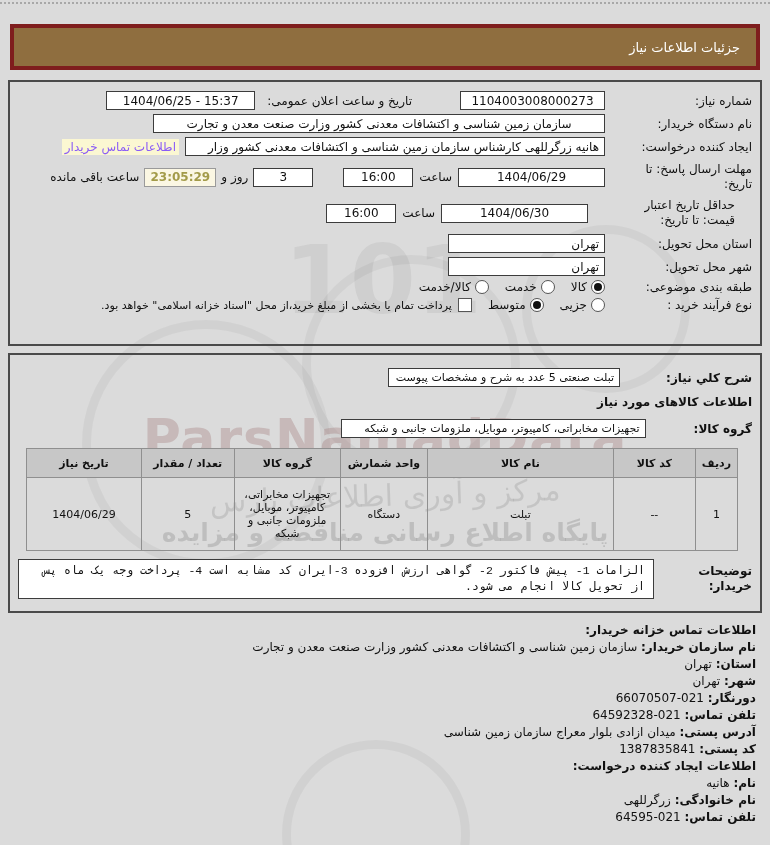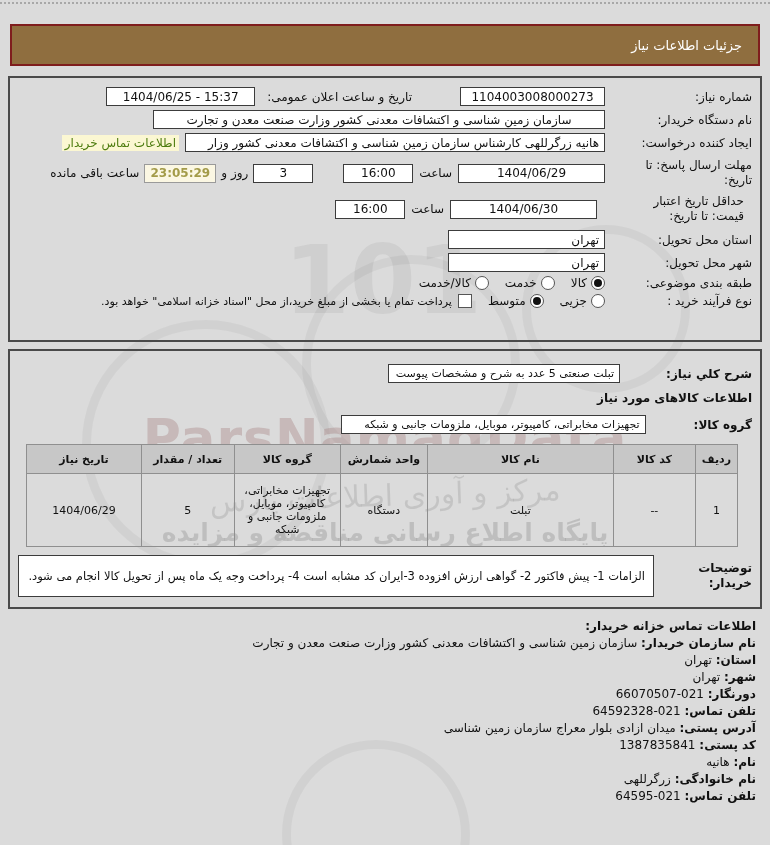--- a/index.html
+++ b/index.html
@@ -11,48 +11,48 @@
   .wm{position:absolute;z-index:1;pointer-events:none;white-space:nowrap;}
   .wm-circle{border-radius:50%;border:9px solid rgba(0,0,0,0.045);}
   .wm-brand{top:408px;left:0;width:770px;text-align:center;font-size:52px;font-weight:bold;
             color:rgba(165,130,130,0.38);letter-spacing:1px;}
   .wm-digits{top:225px;right:288px;font-size:95px;font-weight:bold;color:rgba(0,0,0,0.055);}
   .wm-line1{top:478px;left:0;width:770px;text-align:center;font-size:30px;color:rgba(0,0,0,0.10);transform:rotate(-2deg);}
   .wm-line2{top:518px;left:0;width:770px;text-align:center;font-size:25px;font-weight:bold;color:rgba(0,0,0,0.13);}
   .wm-phone{top:556px;left:0;width:770px;text-align:center;font-size:30px;color:rgba(0,0,0,0.10);letter-spacing:4px;}
 
   .topdots{border-top:2px dotted #a8a8a8;height:0;margin:2px 0 0 0;}
-  .titlebar{margin:20px 10px 0 10px;height:38px;background:#8f6e3f;border:2px solid #7f1d1d;
+  .titlebar{margin:20px 10px 0 10px;height:38px;background:#8f6e3f;border:4px solid #7f1d1d;
             color:#fff;display:flex;align-items:center;justify-content:flex-start;
             padding:0 16px;font-size:13px;}
   .bigbox{margin:10px 8px 0 8px;border:2px solid #4a4a4a;padding:5px 8px;}
   .row{display:flex;align-items:center;margin:4px 0;}
   .lbl{width:124px;flex:none;padding-left:23px;}
   .lbl2{line-height:15px;}
   .blbl{font-weight:bold;margin-left:40px;}
   .ibox{background:#fff;border:1px solid #3c3c3c;height:19px;display:flex;align-items:center;
         padding:0 5px;box-sizing:border-box;overflow:hidden;white-space:nowrap;}
   .center{justify-content:center;}
   .num{direction:ltr;unicode-bidi:isolate;}
-  .link{color:#4d7c0f;background:#fbf7d2;padding:1px 3px;cursor:pointer;}
+  .link{color:#8b5cf6;background:#fbf7d2;padding:1px 3px;cursor:pointer;}
   .cd{background:#fbf7e3;border:1px solid #9a9a9a;color:#a39b49;font-weight:bold;}
   .radio{width:12px;height:12px;border-radius:50%;border:1px solid #555;background:#fff;
          display:inline-block;flex:none;margin-left:4px;position:relative;}
   .radio.checked::after{content:"";position:absolute;inset:2px;border-radius:50%;background:#111;}
   .chk{width:12px;height:12px;border:1px solid #555;background:#fff;display:inline-block;flex:none;margin-left:6px;}
   .optlbl{margin-left:16px;}
   .heading{font-weight:bold;margin:8px 0 6px 0;}
   table{border-collapse:collapse;margin:10px 14px 8px 14px;width:712px;font-size:11px;}
   th,td{border:1px solid #8f8f8f;text-align:center;padding:3px 4px;}
   th{background:#c7c7c7;font-weight:bold;height:22px;}
   td{height:66px;background:transparent;}
   .notes-row{display:flex;align-items:center;margin:4px 0 2px 0;}
   .notes-lbl{width:92px;flex:none;font-weight:bold;line-height:15px;padding-left:6px;}
   .notes-box{background:#fff;border:1px solid #3c3c3c;flex:1;min-height:40px;
-             padding:12px 8px;box-sizing:border-box;font-size:11.5px;line-height:16px;}
+             padding:3px 8px;box-sizing:border-box;font-size:11.5px;line-height:16px;font-family:Liberation Mono, monospace;}
   .contact{margin:9px 14px 0 14px;line-height:17px;font-size:12px;}
   .contact .cl{font-weight:bold;}
   .small{font-size:11px;}
 </style>
 </head>
 <body>
 
 <div class="page">
 
   <div class="wm wm-circle" style="top:225px;right:80px;width:150px;height:150px;"></div>
@@ -99,21 +99,21 @@
         <span class="ibox center num" style="width:147px;">1404/06/29</span>
         <span style="padding:0 6px;">ساعت</span>
         <span class="ibox center num" style="width:70px;">16:00</span>
         <span style="width:30px;"></span>
         <span class="ibox center num" style="width:60px;">3</span>
         <span style="padding:0 5px;">روز و</span>
         <span class="ibox center num cd" style="width:72px;">23:05:29</span>
         <span style="padding-right:5px;">ساعت باقی مانده</span>
       </div>
 
-      <div class="row" style="margin:6px 8px;">
+      <div class="row" style="margin:6px 17px;">
         <span class="lbl lbl2">حداقل تاریخ اعتبار قیمت: تا تاریخ:</span>
         <span class="ibox center num" style="width:147px;">1404/06/30</span>
         <span style="padding:0 6px;">ساعت</span>
         <span class="ibox center num" style="width:70px;">16:00</span>
       </div>
 
       <div class="row">
         <span class="lbl">استان محل تحویل:</span>
         <span class="ibox" style="width:157px;">تهران</span>
       </div>
@@ -213,20 +213,24 @@
       </div>
       <div>
         <span class="cl">آدرس پستی:</span>
         <span>میدان ازادی بلوار معراج سازمان زمین شناسی</span>
       </div>
       <div>
         <span class="cl">کد پستی:</span>
         <span class="num">1387835841</span>
       </div>
       <div>
+        <span class="cl">اطلاعات ایجاد کننده درخواست:</span>
+        <span></span>
+      </div>
+      <div>
         <span class="cl">نام:</span>
         <span>هانیه</span>
       </div>
       <div>
         <span class="cl">نام خانوادگی:</span>
         <span>زرگرللهی</span>
       </div>
       <div>
         <span class="cl">تلفن تماس:</span>
         <span class="num">64595-021</span>

